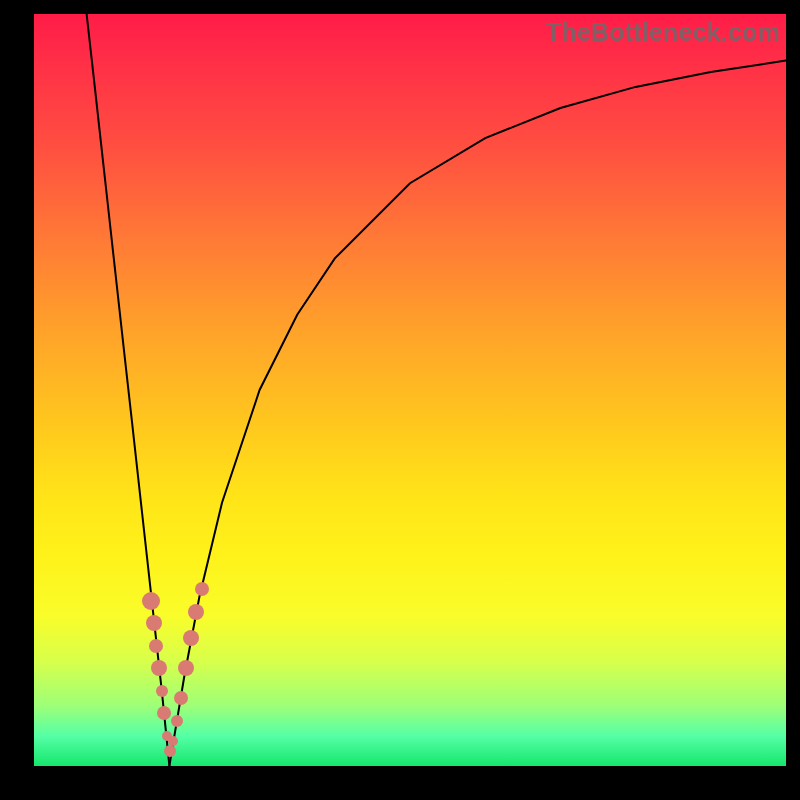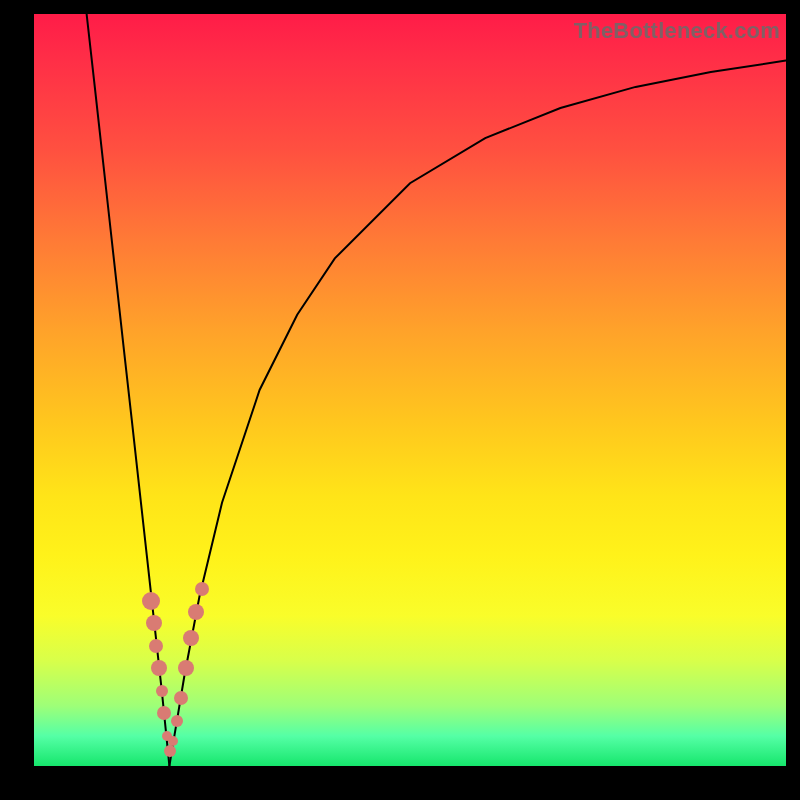--- a/index.html
+++ b/index.html
@@ -44,21 +44,21 @@
     left: 0;
     top: 0;
     width: 752px;
     height: 752px;
   }
   .watermark {
     position: absolute;
     top: 4px;
     right: 6px;
     font-family: Arial, Helvetica, sans-serif;
-    font-size: 22px;
+    font-size: 25px;
     font-weight: 600;
     color: #6b6b6b;
     opacity: 0.85;
     letter-spacing: 0.2px;
     user-select: none;
   }
   .marker {
     position: absolute;
     border-radius: 50%;
     background: #d97b73;

